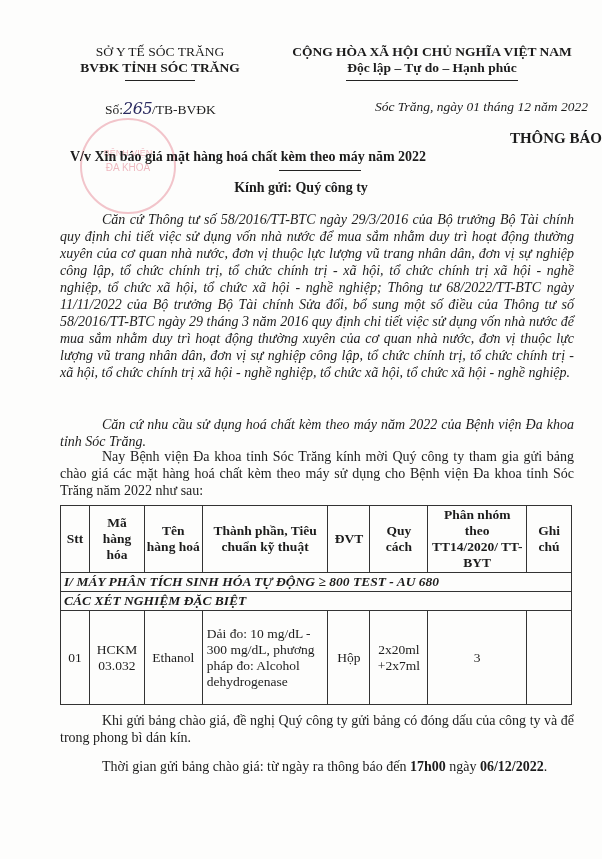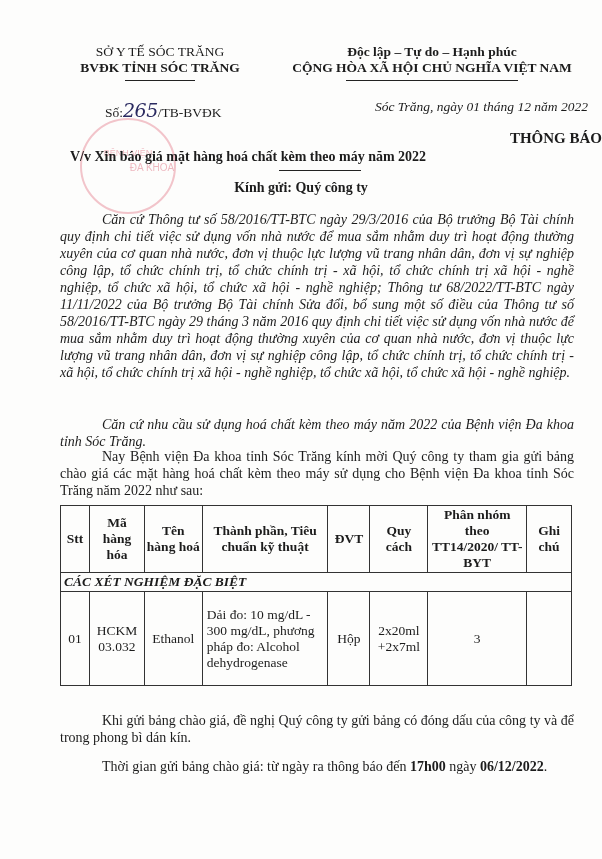--- a/index.html
+++ b/index.html
@@ -7,21 +7,21 @@
     width:602px; height:859px; background:#fdfdfc; position:relative; overflow:hidden;
     font-family:"Liberation Serif", "DejaVu Serif", serif; color:#1c1c1c;
   }
   .abs { position:absolute; }
   .hdr-left { left:60px; width:200px; text-align:center; top:44px; font-size:13.5px; line-height:16px; }
   .hdr-left .org1 { font-weight:normal; }
   .hdr-left .org2 { font-weight:bold; }
   .hdr-right { left:276px; width:312px; text-align:center; top:44px; font-size:13.5px; line-height:16px; font-weight:bold; }
   .rule { position:absolute; height:1px; background:#222; }
   .docno { left:105px; top:99px; font-size:13.5px; }
-  .docno .hand { font-family:"DejaVu Serif", serif; font-style:italic; color:#2a2a60; font-size:19px; letter-spacing:-0.5px; }
+  .docno .hand { font-family:"DejaVu Serif", serif; font-style:italic; color:#2a2a60; font-size:16px; letter-spacing:-0.5px; }
   .dateline { left:276px; width:312px; text-align:right; top:99px; font-size:13.5px; font-style:italic; }
   .title { left:0; width:602px; text-align:right; top:130px; font-size:15px; font-weight:bold; }
   .subject { left:0; width:496px; text-align:center; top:149px; font-size:14px; font-weight:bold; }
   .greeting { left:0; width:602px; text-align:center; top:180px; font-size:14px; font-weight:bold; }
   .stamp {
     left:80px; top:118px; width:92px; height:92px; border-radius:50%;
     border:2px solid rgba(220,90,110,0.35); color:rgba(215,80,100,0.4);
     font-family:"Liberation Sans", sans-serif; font-size:9px; text-align:center;
   }
   .stamp span { position:absolute; left:0; width:100%; }
@@ -44,33 +44,33 @@
 </head>
 <body>
 
 <div class="abs hdr-left">
   <div class="org1">SỞ Y TẾ SÓC TRĂNG</div>
   <div class="org2">BVĐK TỈNH SÓC TRĂNG</div>
 </div>
 <div class="rule" style="left:125px; top:80px; width:70px;"></div>
 
 <div class="abs hdr-right">
+  <div>CỘNG HÒA XÃ HỘI CHỦ NGHĨA VIỆT NAM</div>
   <div>Độc lập – Tự do – Hạnh phúc</div>
-  <div>CỘNG HÒA XÃ HỘI CHỦ NGHĨA VIỆT NAM</div>
 </div>
 <div class="rule" style="left:346px; top:80px; width:172px;"></div>
 
 <div class="abs docno">
   <span>Số:</span><span class="hand">265</span><span>/TB-BVĐK</span>
 </div>
 <div class="abs dateline">Sóc Trăng, ngày 01 tháng 12 năm 2022</div>
 
 <div class="abs stamp">
   <span style="top:28px;">BỆNH VIỆN</span>
-  <span style="top:42px; font-size:10px;padding-left:24px;">ĐA KHOA</span>
+  <span style="top:42px; font-size:10px;">ĐA KHOA</span>
 </div>
 
 <div class="abs title">THÔNG BÁO</div>
 <div class="abs subject">V/v Xin báo giá mặt hàng hoá chất kèm theo máy năm 2022</div>
 <div class="rule" style="left:279px; top:170px; width:82px;"></div>
 <div class="abs greeting">Kính gửi: Quý công ty</div>
 
 <div class="para it" style="top:211px;"><span class="indent"></span><span>Căn cứ Thông tư số 58/2016/TT-BTC ngày 29/3/2016 của Bộ trưởng Bộ Tài chính quy định chi tiết việc sử dụng vốn nhà nước để mua sắm nhằm duy trì hoạt động thường xuyên của cơ quan nhà nước, đơn vị thuộc lực lượng vũ trang nhân dân, đơn vị sự nghiệp công lập, tổ chức chính trị, tổ chức chính trị - xã hội, tổ chức chính trị xã hội - nghề nghiệp, tổ chức xã hội, tổ chức xã hội - nghề nghiệp; Thông tư 68/2022/TT-BTC ngày 11/11/2022 của Bộ trưởng Bộ Tài chính Sửa đổi, bổ sung một số điều của Thông tư số 58/2016/TT-BTC ngày 29 tháng 3 năm 2016 quy định chi tiết việc sử dụng vốn nhà nước để mua sắm nhằm duy trì hoạt động thường xuyên của cơ quan nhà nước, đơn vị thuộc lực lượng vũ trang nhân dân, đơn vị sự nghiệp công lập, tổ chức chính trị, tổ chức chính trị - xã hội, tổ chức chính trị xã hội - nghề nghiệp, tổ chức xã hội, tổ chức xã hội - nghề nghiệp.</span></div>
 <div class="para it" style="top:416px;"><span class="indent"></span><span>Căn cứ nhu cầu sử dụng hoá chất kèm theo máy năm 2022 của Bệnh viện Đa khoa tỉnh Sóc Trăng.</span></div>
 <div class="para" style="top:448px;"><span class="indent"></span><span>Nay Bệnh viện Đa khoa tỉnh Sóc Trăng kính mời Quý công ty tham gia gửi bảng chào giá các mặt hàng hoá chất kèm theo máy sử dụng cho Bệnh viện Đa khoa tỉnh Sóc Trăng năm 2022 như sau:</span></div>
@@ -91,20 +91,23 @@
     <th>Stt</th>
     <th>Mã hàng hóa</th>
     <th>Tên hàng hoá</th>
     <th>Thành phần, Tiêu chuẩn kỹ thuật</th>
     <th>ĐVT</th>
     <th>Quy cách</th>
     <th>Phân nhóm theo TT14/2020/ TT-BYT</th>
     <th>Ghi chú</th>
   </tr>
   <tr>
+    <td colspan="8" class="section">I/ MÁY PHÂN TÍCH SINH HÓA TỰ ĐỘNG ≥ 800 TEST - AU 680</td>
+  </tr>
+  <tr>
     <td colspan="8" class="section">CÁC XÉT NGHIỆM ĐẶC BIỆT</td>
   </tr>
   <tr class="data">
     <td>01</td>
     <td>HCKM 03.032</td>
     <td>Ethanol</td>
     <td class="spec">Dải đo:  10 mg/dL - 300 mg/dL, phương pháp đo: Alcohol dehydrogenase</td>
     <td>Hộp</td>
     <td>2x20ml +2x7ml</td>
     <td>3</td>

